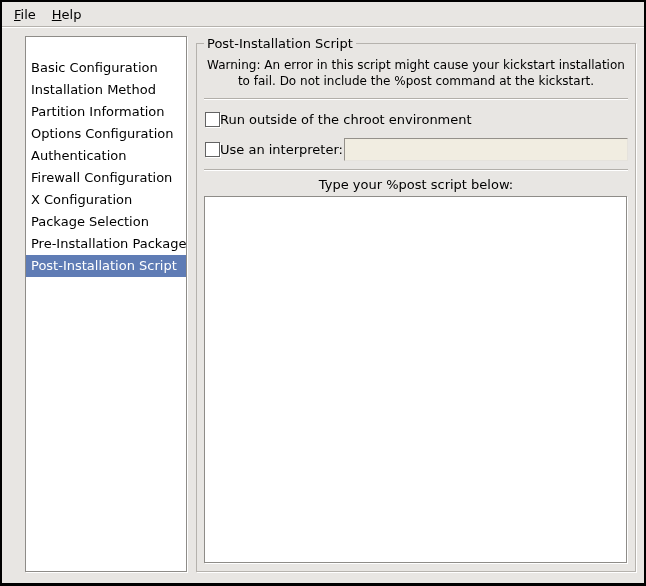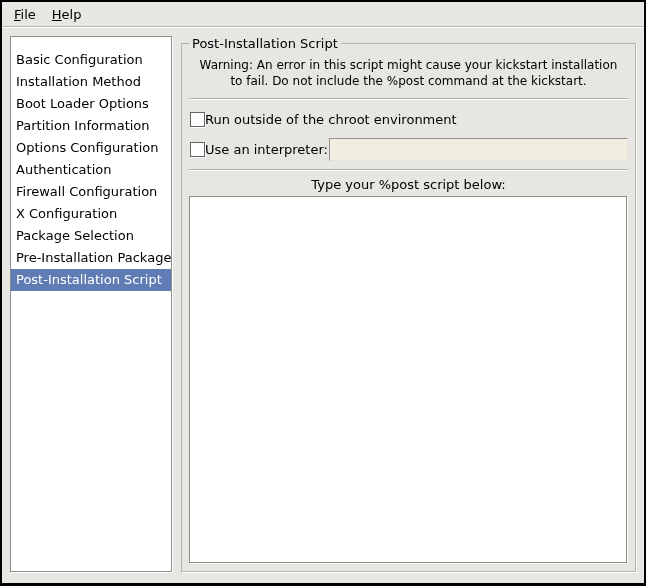--- a/index.html
+++ b/index.html
@@ -50,22 +50,23 @@
     gap: 9px;
   }
 
   
   .sidebar {
     flex: 0 0 auto;
     width: 160px;
     background: #ffffff;
     border: 1px solid #8e8c88;
     box-shadow: 1px 1px 0 #ffffff;
-    padding: 12px 0 0 0;
+    padding: 20px 0 0 0;
     overflow: hidden;
+    margin-left: 15px;
   }
   .side-item {
     height: 22px;
     line-height: 22px;
     padding-left: 5px;
     white-space: nowrap;
     cursor: default;
   }
   .side-item.selected {
     background: #5f7cb5;
@@ -163,21 +164,20 @@
   <div class="menubar">
     <span class="menu-item">File</span>
     <span class="menu-item">Help</span>
   </div>
 
   <div class="content">
 
     <div class="sidebar">
         <div class="side-item">Basic Configuration</div>
         <div class="side-item">Installation Method</div>
-        <div class="side-item">Boot Loader Options</div>
         <div class="side-item">Partition Information</div>
         <div class="side-item">Options Configuration</div>
         <div class="side-item">Authentication</div>
         <div class="side-item">Firewall Configuration</div>
         <div class="side-item">X Configuration</div>
         <div class="side-item">Package Selection</div>
         <div class="side-item">Pre-Installation Package</div>
         <div class="side-item selected">Post-Installation Script</div>
       </div>
 

